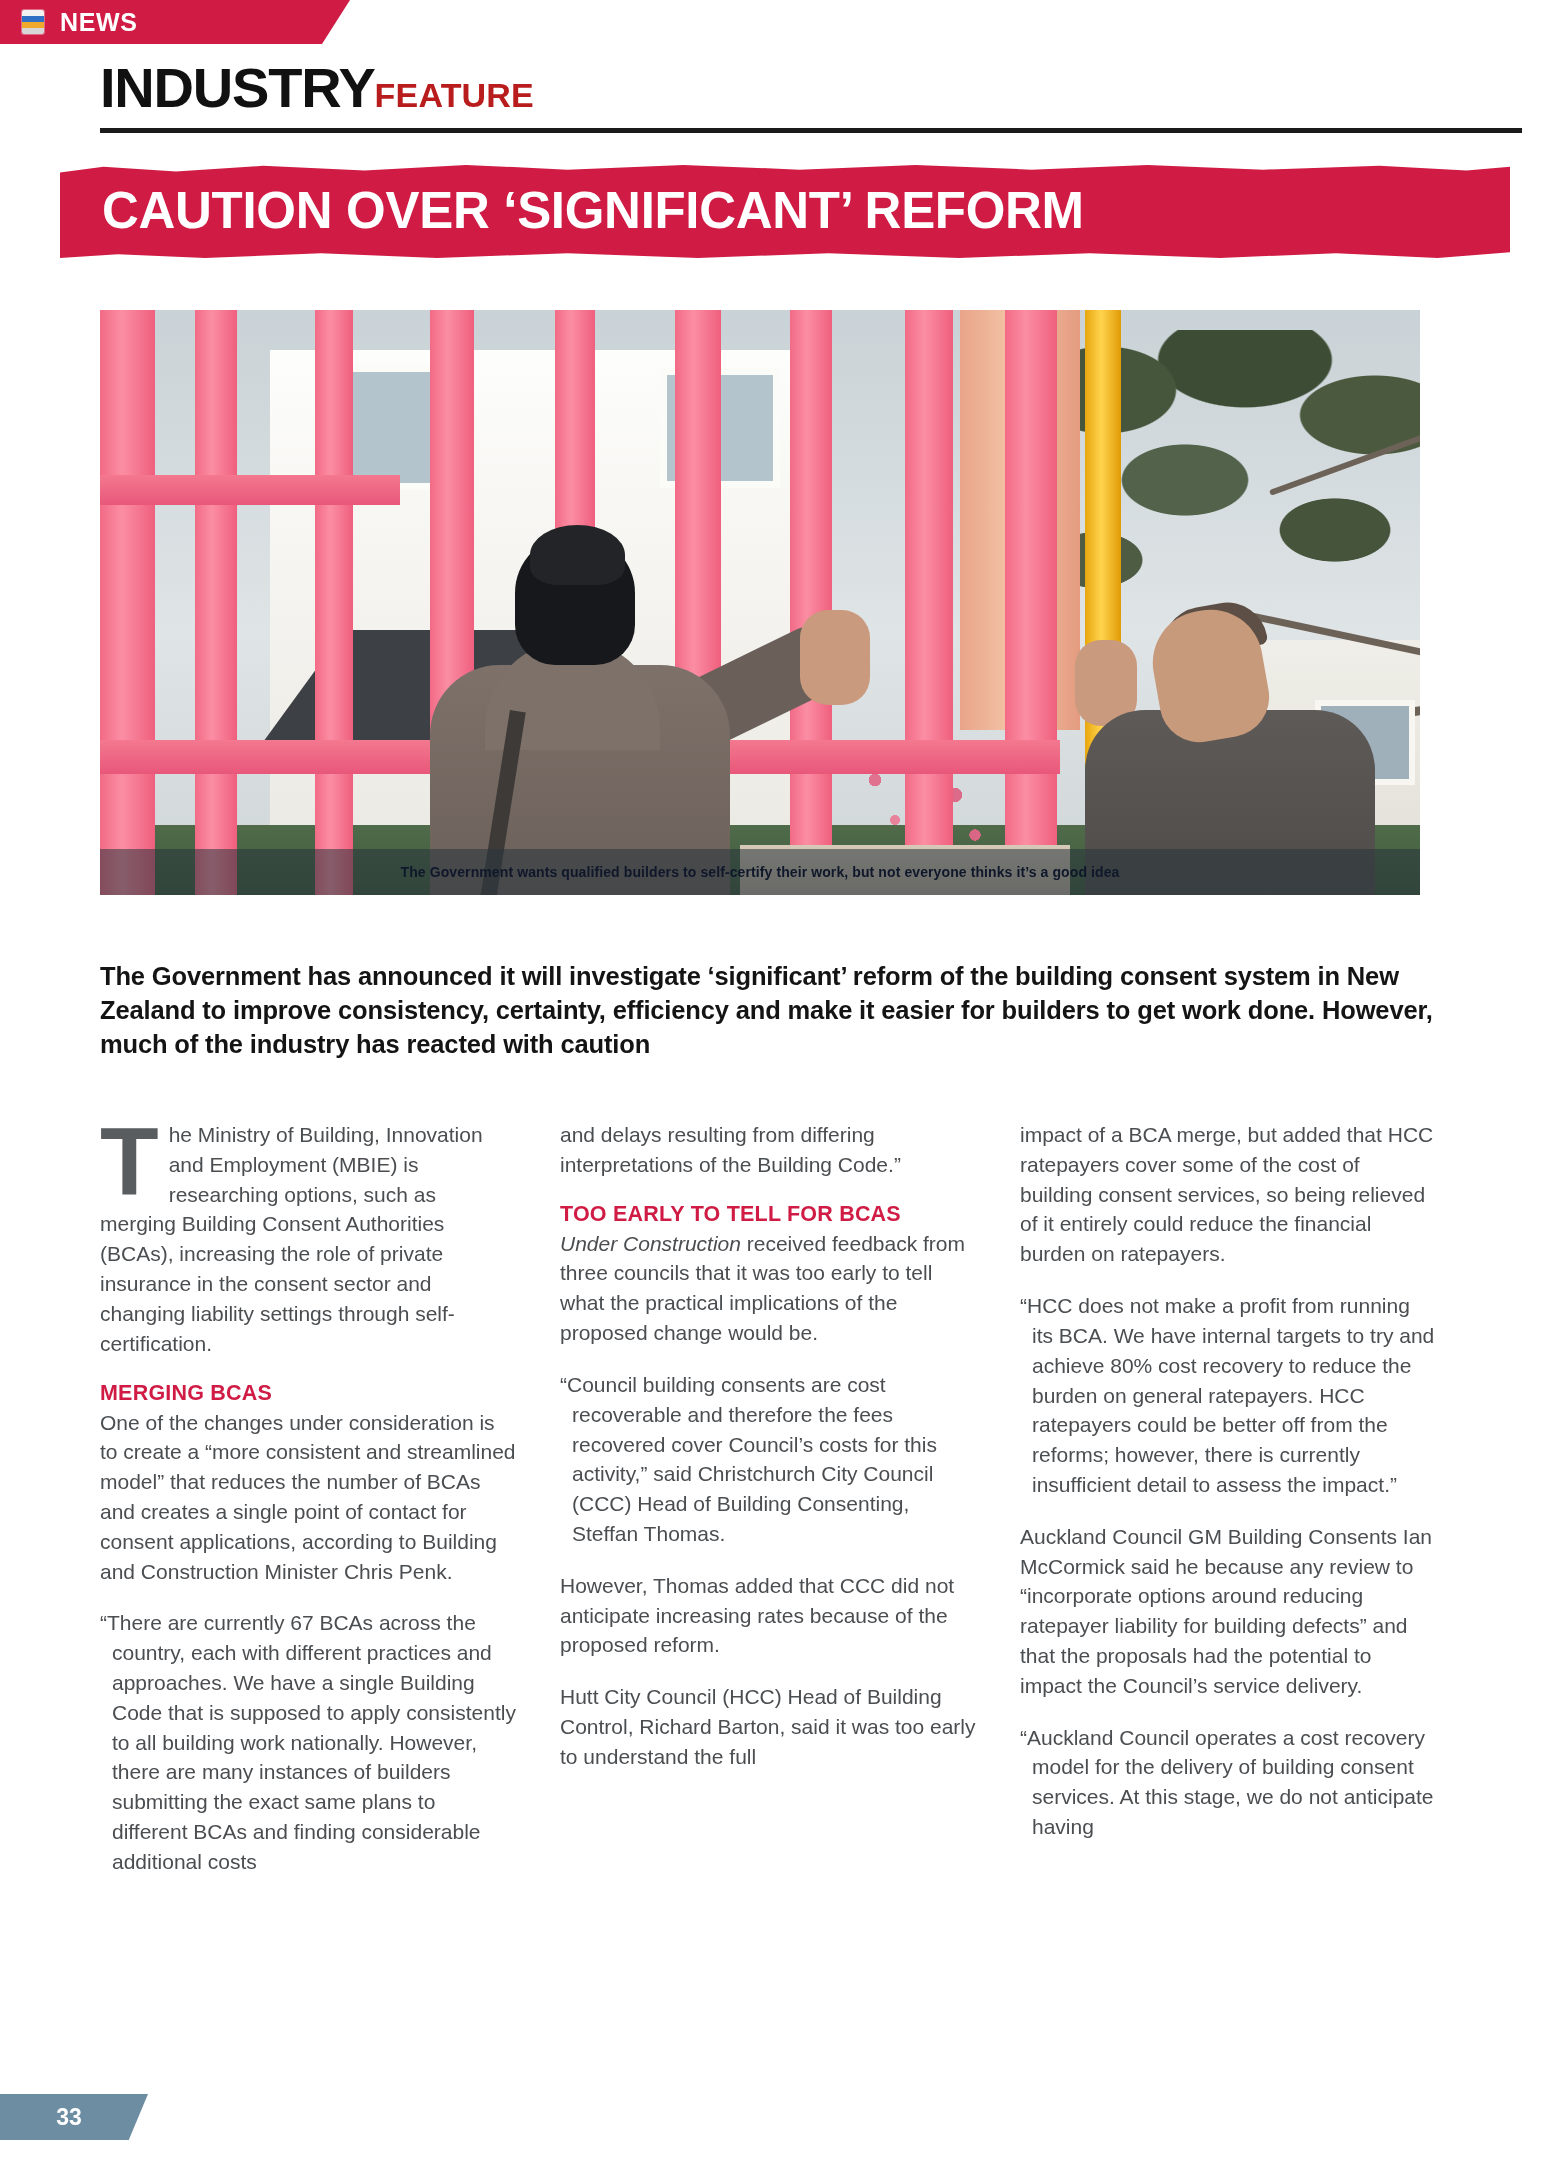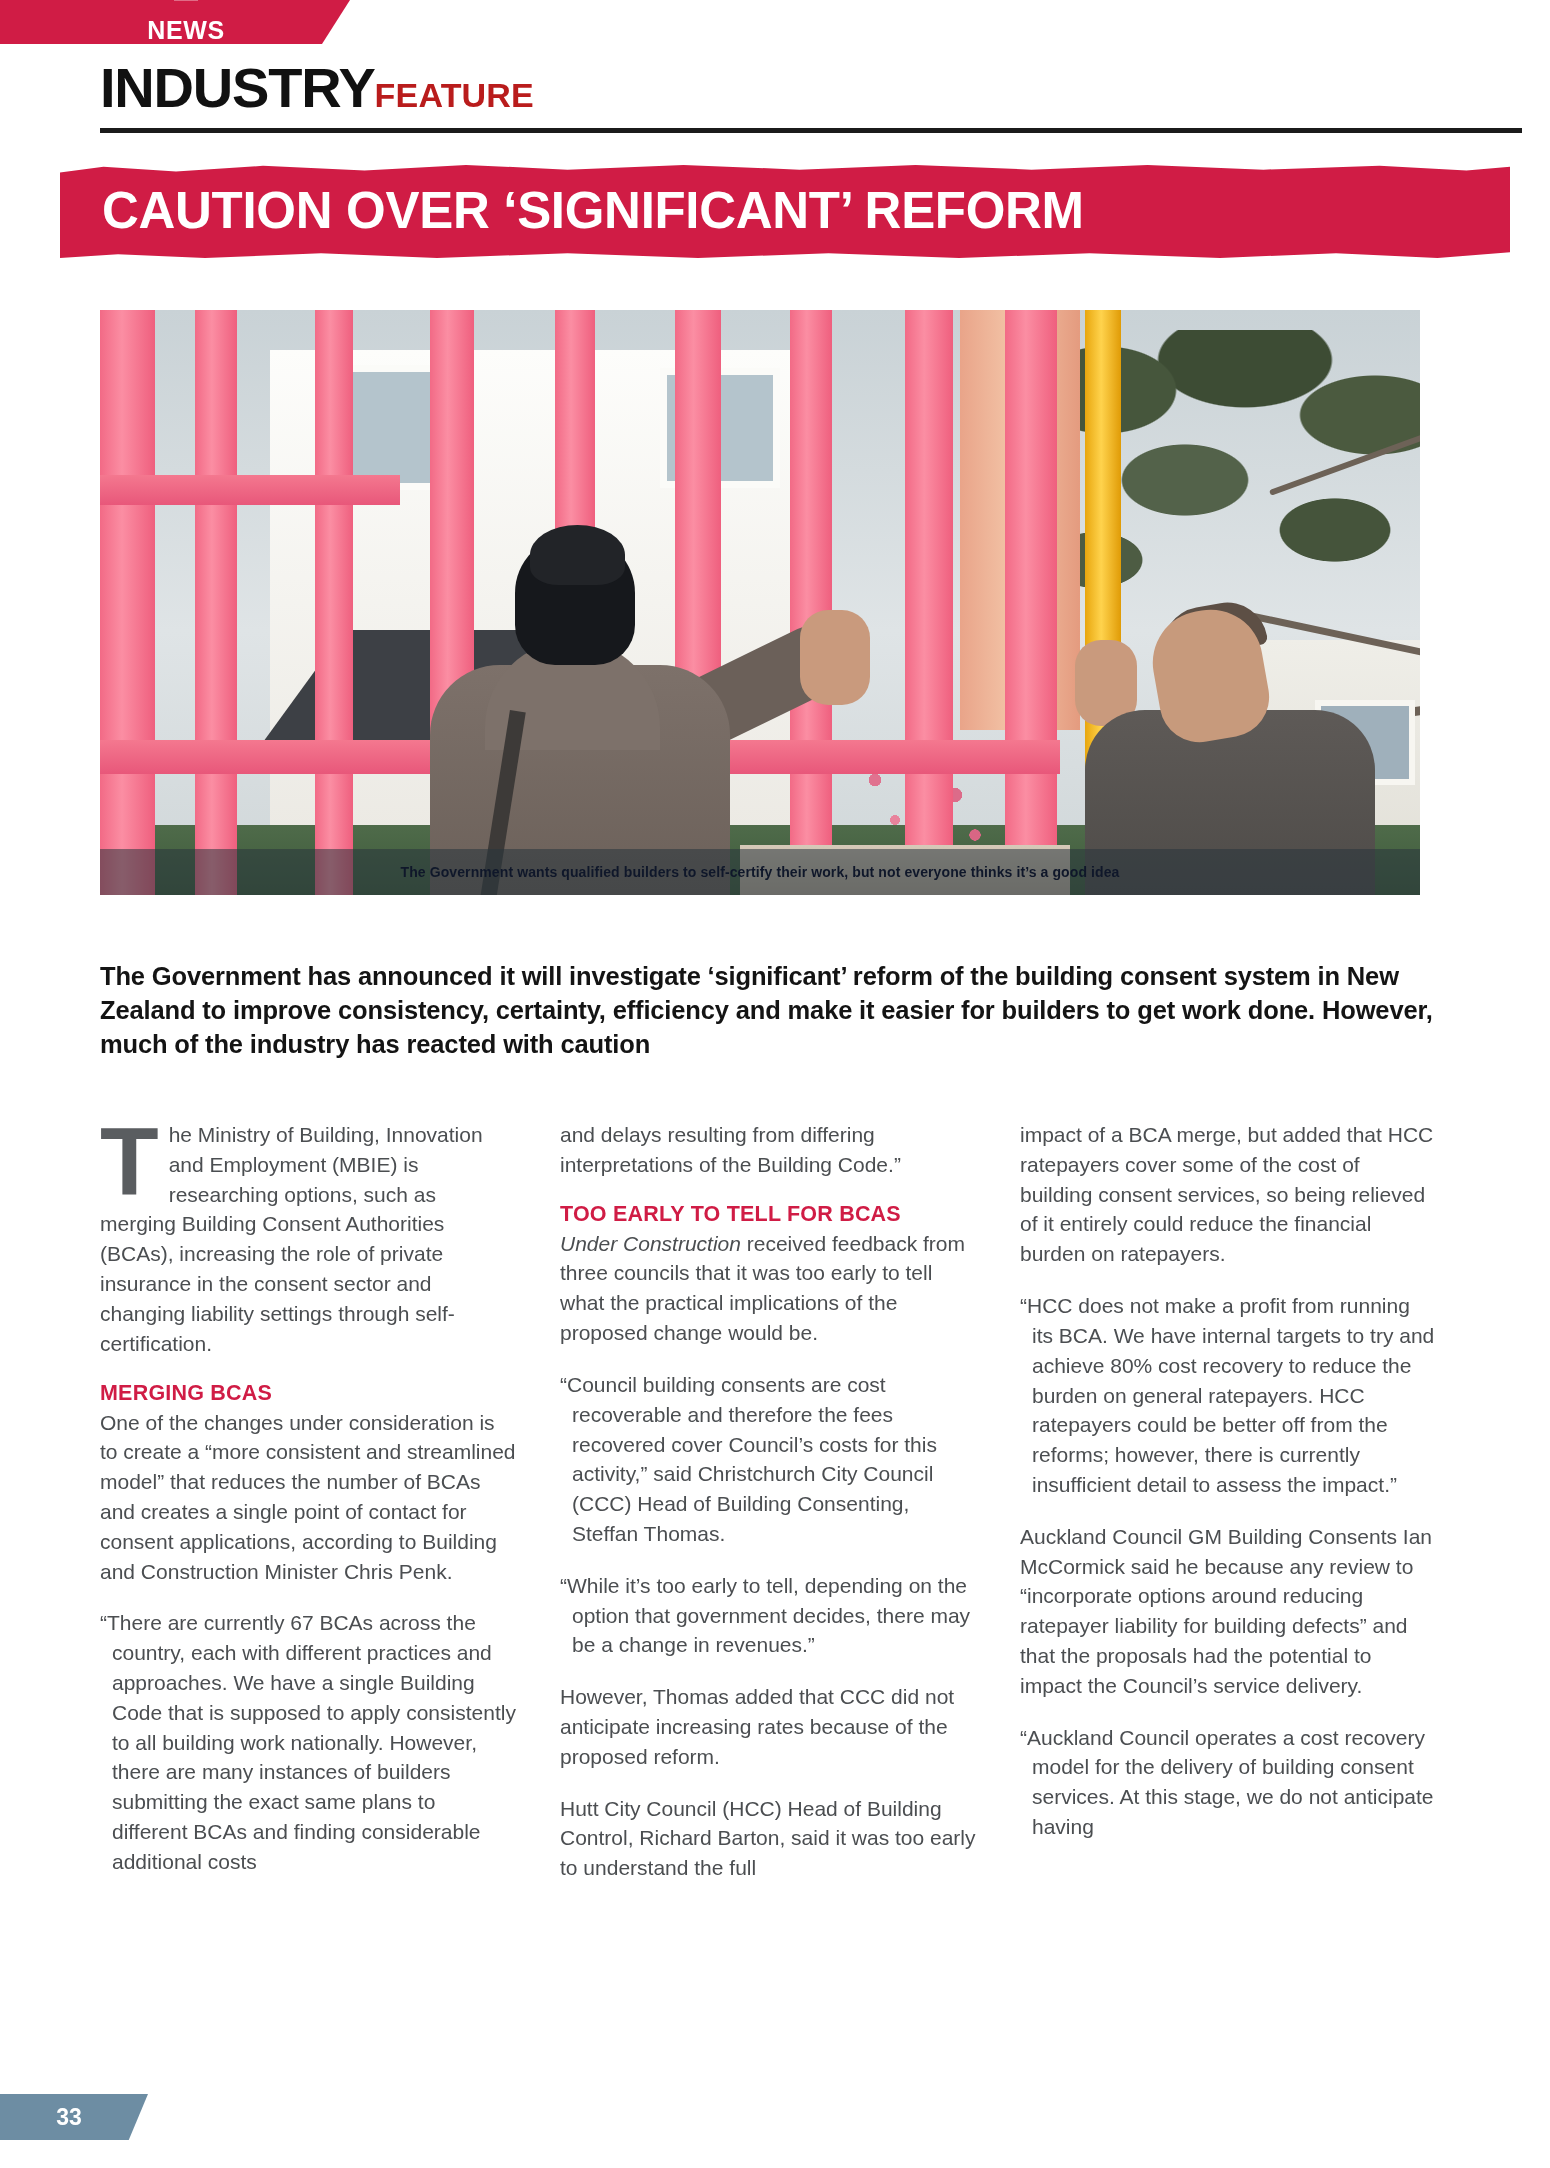--- a/index.html
+++ b/index.html
@@ -9,21 +9,21 @@
     font-family:"Liberation Sans", sans-serif;
     overflow:hidden;
   }
   .page{ position:relative; width:1550px; height:2168px; background:#fff; }
 
   
   .news-tab{
     position:absolute; left:0; top:0; height:44px; width:350px;
     background:#d01c45;
     clip-path: polygon(0 0, 100% 0, 92% 100%, 0 100%);
-    display:flex; align-items:center; padding-left:22px; gap:16px;flex-direction:column;
+    display:flex; align-items:center; padding-left:22px; gap:16px;
   }
   .mini-logo{
     width:22px; height:24px; display:flex; flex-direction:column;
     border-radius:2px; overflow:hidden; box-shadow:0 0 0 1px rgba(255,255,255,.35);
   }
   .mini-logo i{ display:block; flex:1; }
   .ml1{background:#f2f2f2;} .ml2{background:#2f6fc4;} .ml3{background:#f0a92a;} .ml4{background:#d7d7d7;}
   .news-label{
     color:#fff; font-size:25px; font-weight:700; letter-spacing:.6px;
   }
@@ -324,21 +324,20 @@
       <h3>MERGING BCAS</h3>
       <p>One of the changes under consideration is to create a “more consistent and streamlined model” that reduces the number of BCAs and creates a single point of contact for consent applications, according to Building and Construction Minister Chris Penk.</p>
       <p class="hang">“There are currently 67 BCAs across the country, each with different practices and approaches. We have a single Building Code that is supposed to apply consistently to all building work nationally. However, there are many instances of builders submitting the exact same plans to different BCAs and finding considerable additional costs</p>
     </div>
 
     <div class="col">
       <p>and delays resulting from differing interpretations of the Building Code.”</p>
       <h3>TOO EARLY TO TELL FOR BCAS</h3>
       <p><span class="ital">Under Construction</span><span> received feedback from three councils that it was too early to tell what the practical implications of the proposed change would be.</span></p>
       <p class="hang">“Council building consents are cost recoverable and therefore the fees recovered cover Council’s costs for this activity,” said Christchurch City Council (CCC) Head of Building Consenting, Steffan Thomas.</p>
-      <p class="hang">“While it’s too early to tell, depending on the option that government decides, there may be a change in revenues.”</p>
       <p>However, Thomas added that CCC did not anticipate increasing rates because of the proposed reform.</p>
       <p>Hutt City Council (HCC) Head of Building Control, Richard Barton, said it was too early to understand the full</p>
     </div>
 
     <div class="col">
       <p>impact of a BCA merge, but added that HCC ratepayers cover some of the cost of building consent services, so being relieved of it entirely could reduce the financial burden on ratepayers.</p>
       <p class="hang">“HCC does not make a profit from running its BCA. We have internal targets to try and achieve 80% cost recovery to reduce the burden on general ratepayers. HCC ratepayers could be better off from the reforms; however, there is currently insufficient detail to assess the impact.”</p>
       <p>Auckland Council GM Building Consents Ian McCormick said he because any review to “incorporate options around reducing ratepayer liability for building defects” and that the proposals had the potential to impact the Council’s service delivery.</p>
       <p class="hang">“Auckland Council operates a cost recovery model for the delivery of building consent services. At this stage, we do not anticipate having</p>
     </div>

